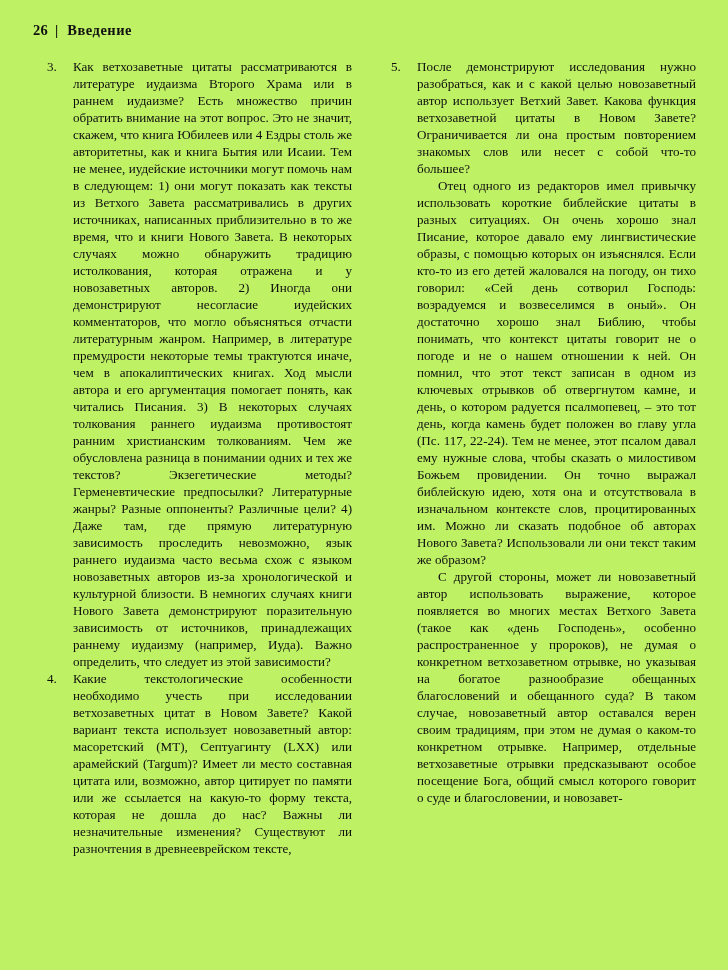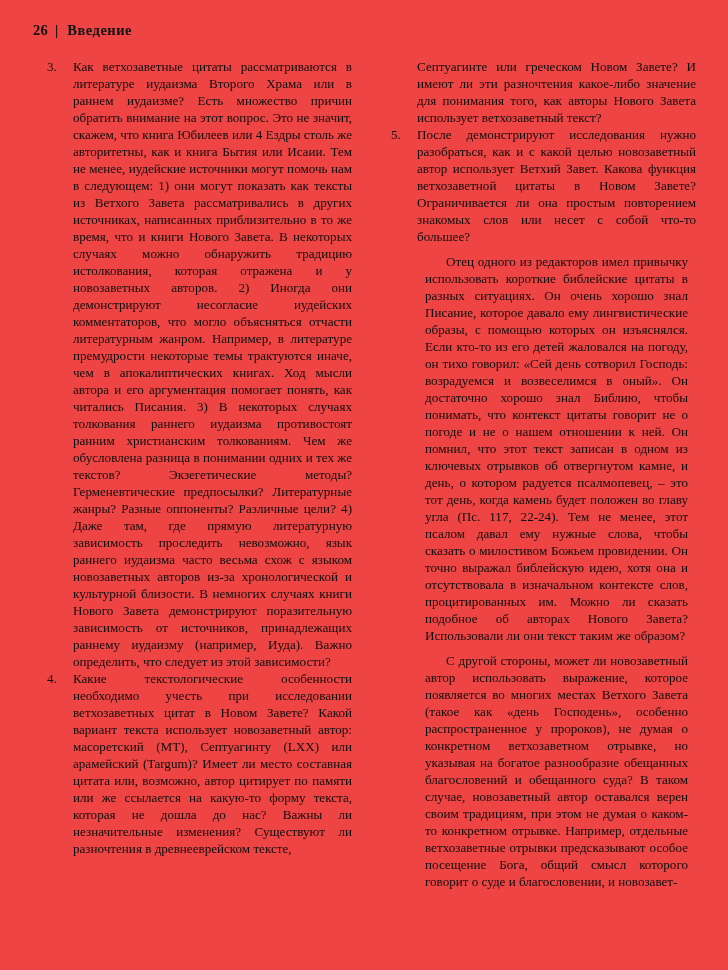--- a/index.html
+++ b/index.html
@@ -12,21 +12,21 @@
     height: 970px;
     position: relative;
     font-family: "Liberation Serif", "DejaVu Serif", serif;
     color: #0e0e0e;
     overflow: hidden;
   }
 
   .page {
     position: absolute;
     inset: 0;
-    background: #ef4444;
+    background: #bef264;
   }
 
   
   .running-head {
     position: absolute;
     left: 33px;
     top: 22px;
     font-size: 14.5px;
     font-weight: bold;
     letter-spacing: 0.2px;
@@ -78,21 +78,21 @@
 
   
   .item-cont {
     padding-left: 26px;
     margin: 0;
     text-align: justify;
   }
 
   
   .para {
-    margin: 8px;
+    margin: 0;
     padding-left: 26px;
     text-indent: 21px;
     text-align: justify;
     font-family: Liberation Serif, serif;
   }
 
   
   .col > *:last-child { text-align-last: auto; }
 </style>
 </head>
@@ -115,21 +115,20 @@
 
       <div class="item">
         <span class="marker">4.</span>
         <span class="body">Какие текстологические особенности необходимо учесть при исследовании ветхозаветных цитат в Новом Завете? Какой вариант текста использует новозаветный автор: масоретский (МТ), Септуагинту (LXX) или арамейский (Targum)? Имеет ли место составная цитата или, возможно, автор цитирует по памяти или же ссылается на какую-то форму текста, которая не дошла до нас? Важны ли незначительные изменения? Существуют ли разночтения в древнееврейском тексте,</span>
       </div>
 
     </div>
 
     <div class="col col-right">
 
-      <div class="item-cont">Септуагинте или греческом Новом Завете? И имеют ли эти разночтения какое-либо значение для понимания того, как авторы Нового Завета использует ветхозаветный текст?</div>
 
       <div class="item">
         <span class="marker">5.</span>
         <span class="body">После демонстрируют исследования нужно разобраться, как и с какой целью новозаветный автор использует Ветхий Завет. Какова функция ветхозаветной цитаты в Новом Завете? Ограничивается ли она простым повторением знакомых слов или несет с собой что-то большее?</span>
       </div>
 
       <p class="para">Отец одного из редакторов имел привычку использовать короткие библейские цитаты в разных ситуациях. Он очень хорошо знал Писание, которое давало ему лингвистические образы, с помощью которых он изъяснялся. Если кто-то из его детей жаловался на погоду, он тихо говорил: «Сей день сотворил Господь: возрадуемся и возвеселимся в оный». Он достаточно хорошо знал Библию, чтобы понимать, что контекст цитаты говорит не о погоде и не о нашем отношении к ней. Он помнил, что этот текст записан в одном из ключевых отрывков об отвергнутом камне, и день, о котором радуется псалмопевец, – это тот день, когда камень будет положен во главу угла (Пс. 117, 22-24). Тем не менее, этот псалом давал ему нужные слова, чтобы сказать о милостивом Божьем провидении. Он точно выражал библейскую идею, хотя она и отсутствовала в изначальном контексте слов, процитированных им. Можно ли сказать подобное об авторах Нового Завета? Использовали ли они текст таким же образом?</p>
 
       <p class="para">С другой стороны, может ли новозаветный автор использовать выражение, которое появляется во многих местах Ветхого Завета (такое как «день Господень», особенно распространенное у пророков), не думая о конкретном ветхозаветном отрывке, но указывая на богатое разнообразие обещанных благословений и обещанного суда? В таком случае, новозаветный автор оставался верен своим традициям, при этом не думая о каком-то конкретном отрывке. Например, отдельные ветхозаветные отрывки предсказывают особое посещение Бога, общий смысл которого говорит о суде и благословении, и новозавет-</p>
 

